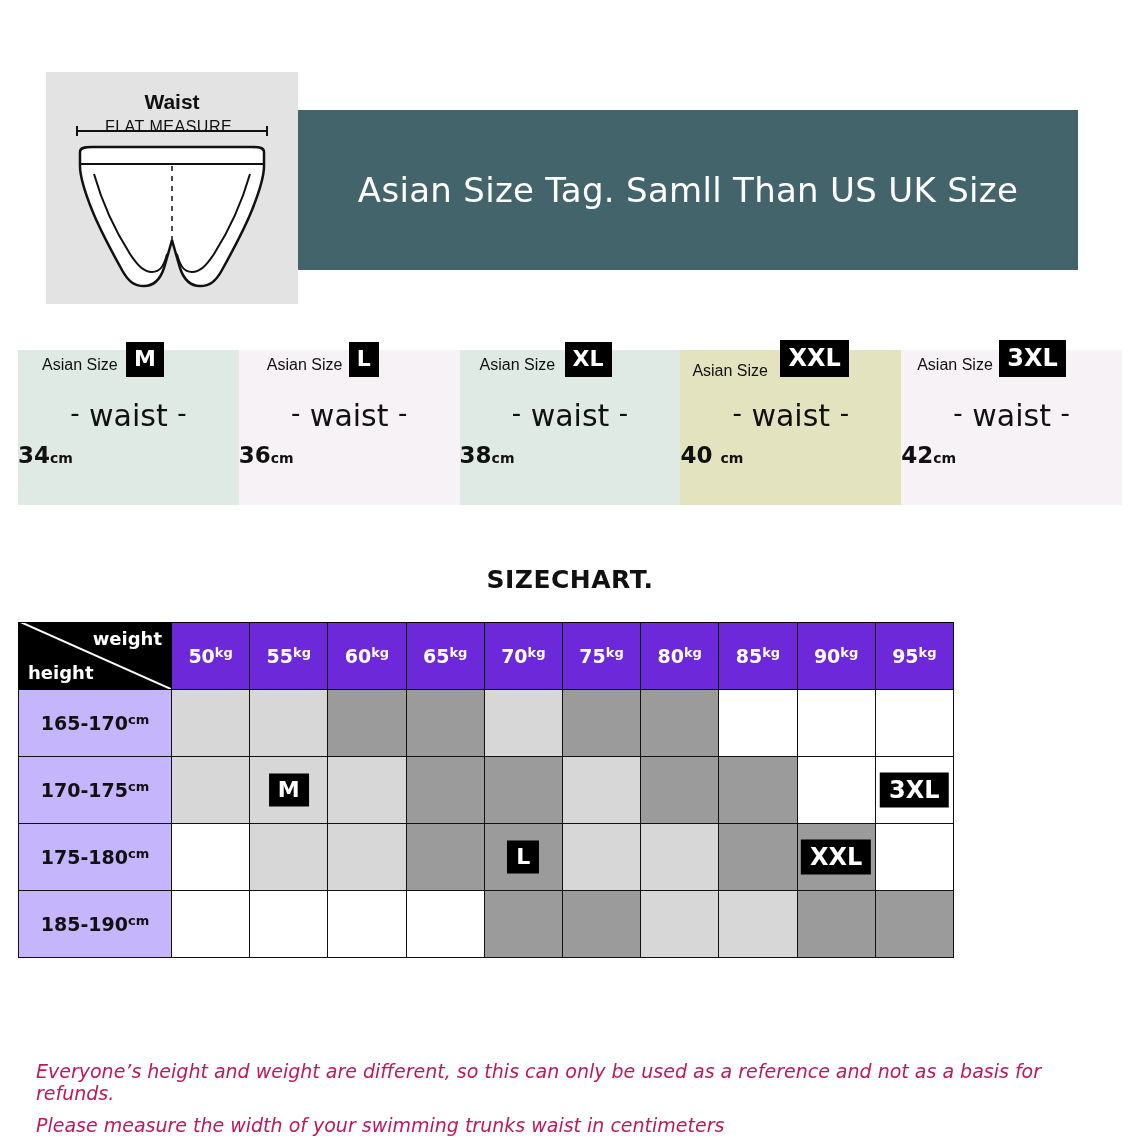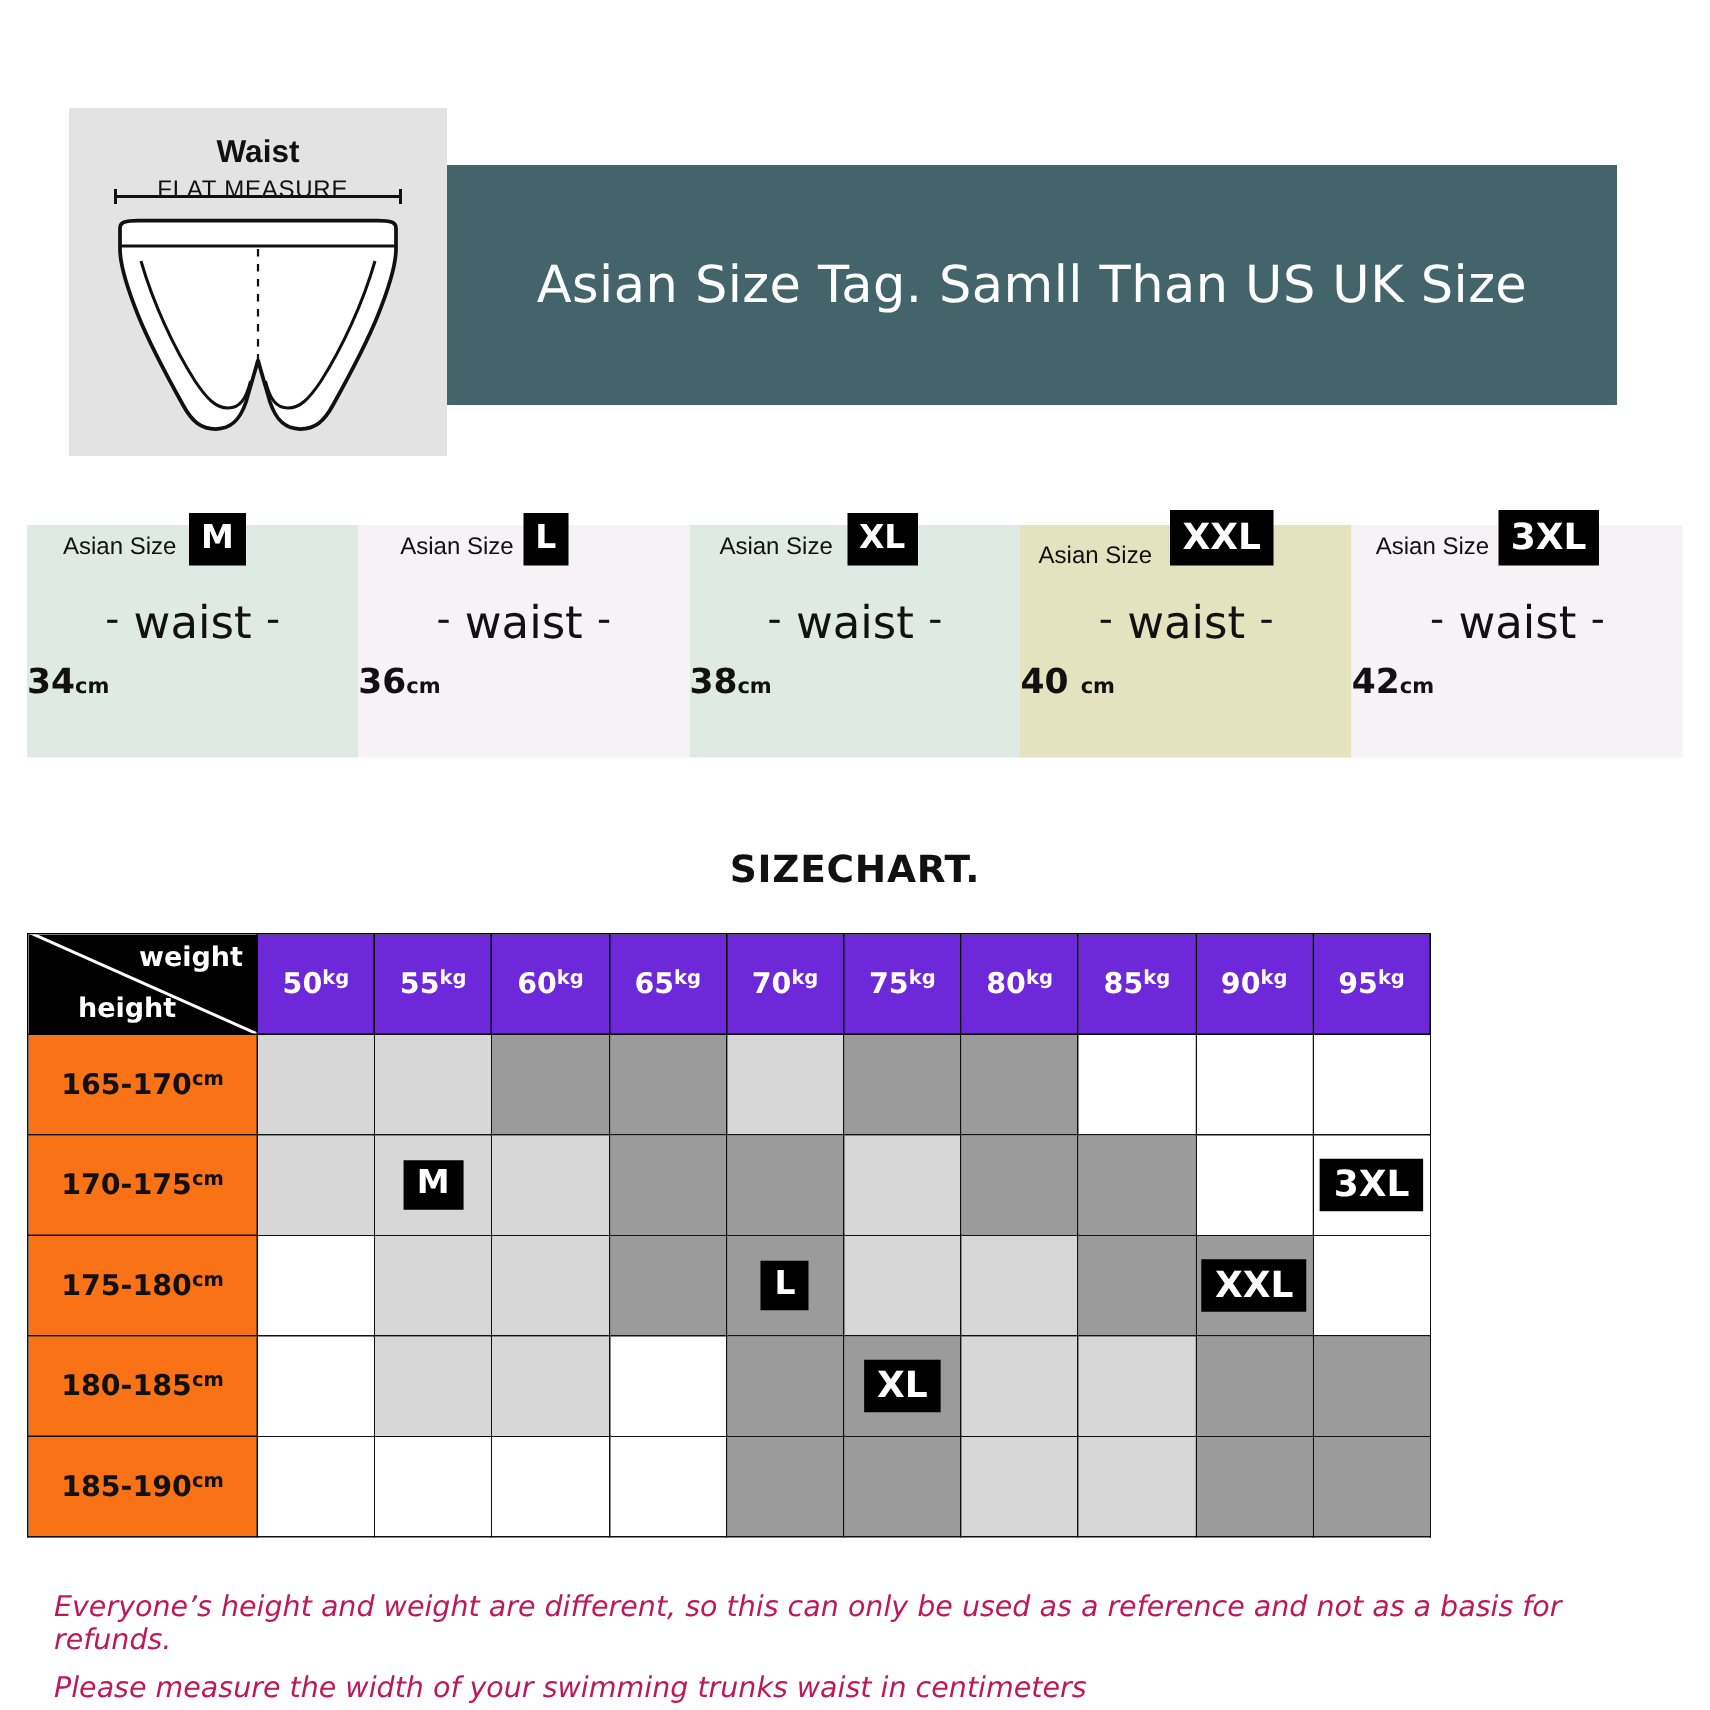--- a/index.html
+++ b/index.html
@@ -252,24 +252,23 @@
     font-weight: bold;
     color: #fff;
   }
   .corner-cell .h-lbl {
     position: absolute;
     left: 9px;
     bottom: 6px;
     font-size: 18px;
     font-weight: bold;
     color: #fff;
-    margin-left: 24px;
   }
   td.height-cell {
-    background: #f97316;
+    background: #c4b5fd;
     color: #111;
     font-size: 19px;
     font-weight: bold;
     width: 152px;
   }
   td.height-cell .cmunit { font-size: 13px; vertical-align: 6px; }
   td.g0 { background: #ffffff; }
   td.g1 { background: #d7d7d7; }
   td.g2 { background: #9b9b9b; }
   td.cellbadge { position: relative; }
@@ -460,35 +459,20 @@
           </td>
         <td class="g1 cellbadge"></td>
         <td class="g1 cellbadge"></td>
         <td class="g2 cellbadge"></td>
         <td class="g2 cellbadge">
             <span class="badge big">XXL</span>
           </td>
         <td class="g0 cellbadge"></td>
       </tr>
 
-      <tr>
-        <td class="height-cell"><span>180-185</span><span class="cmunit">cm</span></td>
-        <td class="g0 cellbadge"></td>
-        <td class="g1 cellbadge"></td>
-        <td class="g1 cellbadge"></td>
-        <td class="g0 cellbadge"></td>
-        <td class="g2 cellbadge"></td>
-        <td class="g2 cellbadge">
-            <span class="badge big">XL</span>
-          </td>
-        <td class="g1 cellbadge"></td>
-        <td class="g1 cellbadge"></td>
-        <td class="g2 cellbadge"></td>
-        <td class="g2 cellbadge"></td>
-      </tr>
 
       <tr>
         <td class="height-cell"><span>185-190</span><span class="cmunit">cm</span></td>
         <td class="g0 cellbadge"></td>
         <td class="g0 cellbadge"></td>
         <td class="g0 cellbadge"></td>
         <td class="g0 cellbadge"></td>
         <td class="g2 cellbadge"></td>
         <td class="g2 cellbadge"></td>
         <td class="g1 cellbadge"></td>

